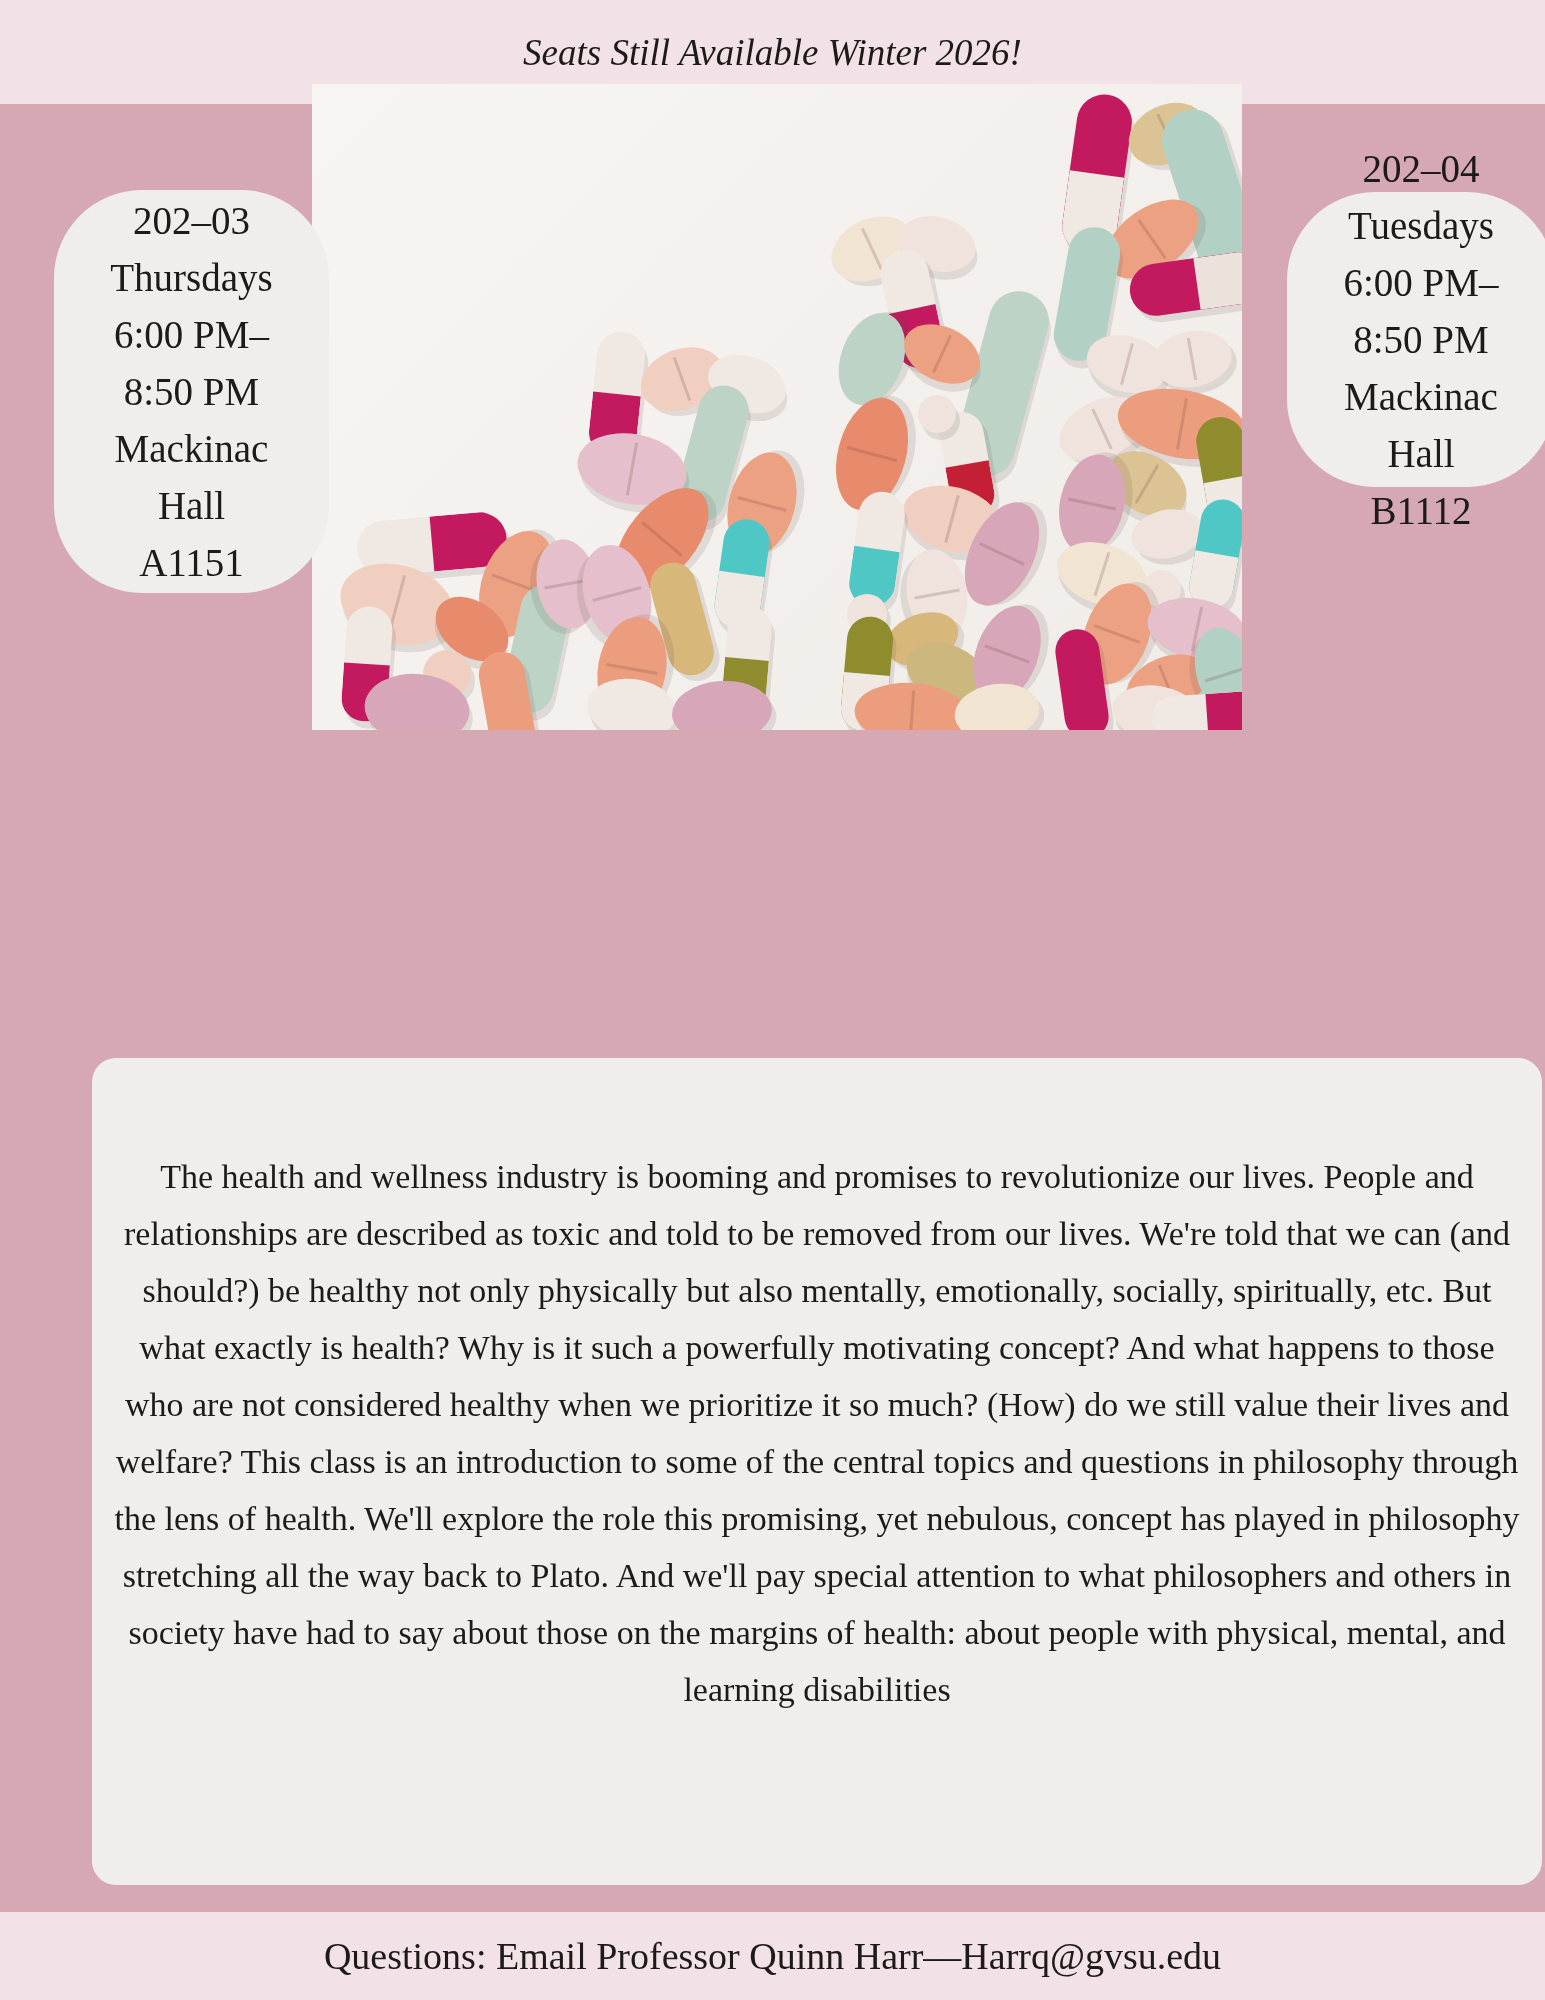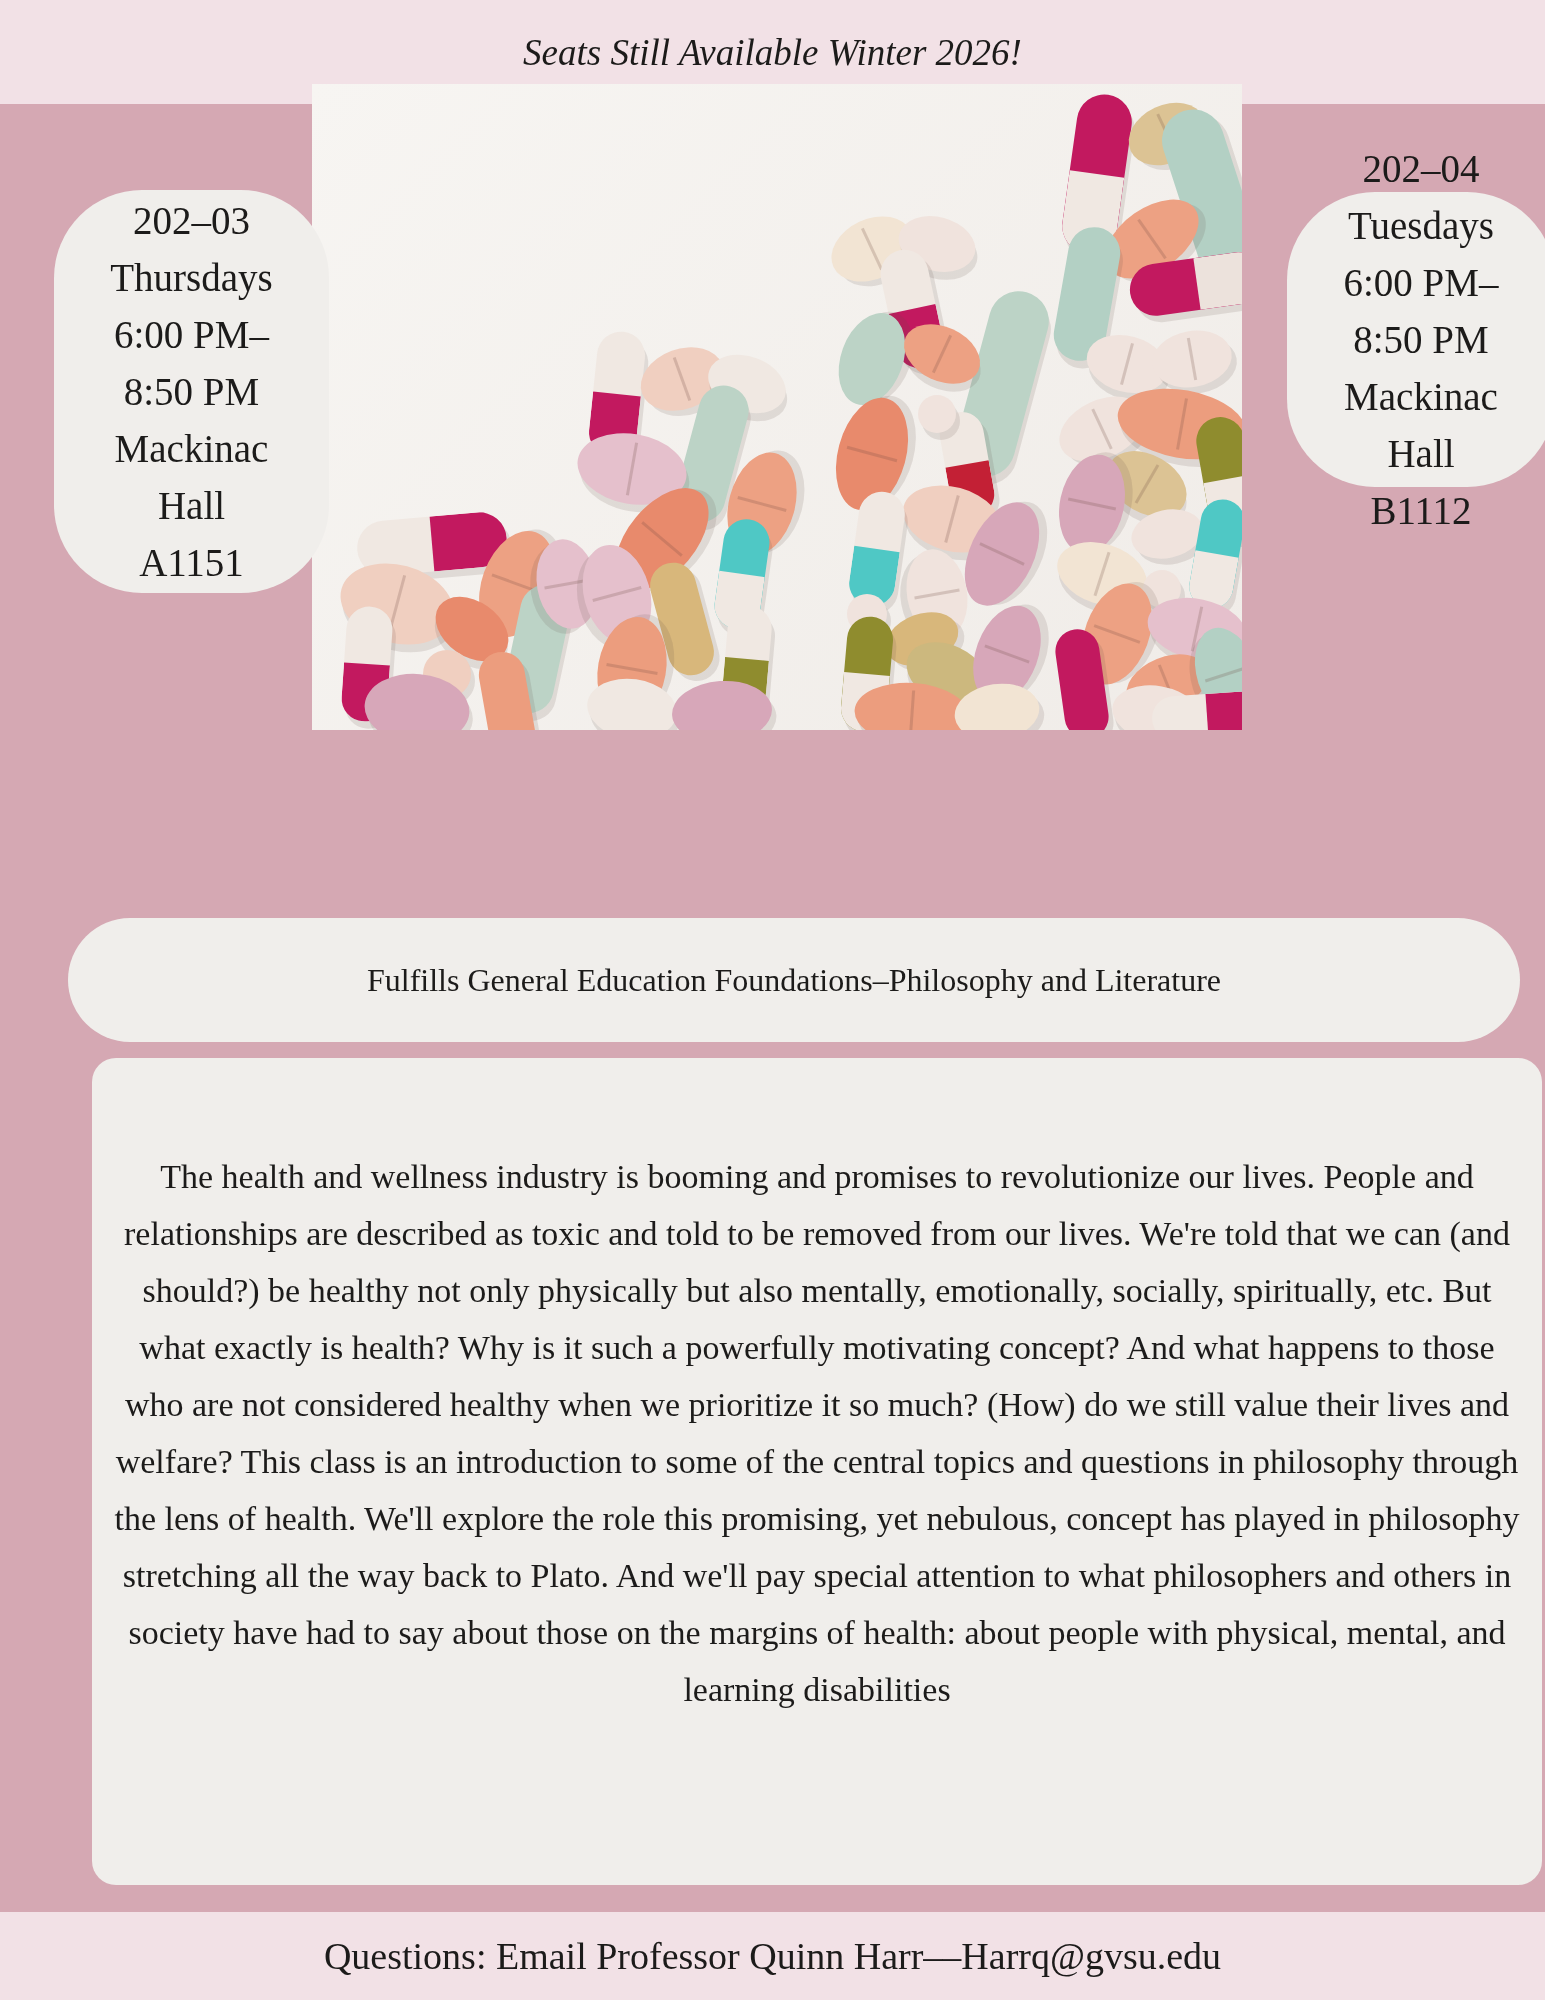--- a/index.html
+++ b/index.html
@@ -445,23 +445,20 @@
     <div class="schedule-text">202–04
 Tuesdays
 6:00 PM–
 8:50 PM
 Mackinac
 Hall
 B1112</div>
   </div>
 
 
-  <div class="card gened-box">
-    <div class="gened-text">Fulfills General Education Foundations–Philosophy and Literature</div>
-  </div>
 
   <div class="card body-box">
     <div class="body-text">The health and wellness industry is booming and promises to revolutionize our lives. People and relationships are described as toxic and told to be removed from our lives. We're told that we can (and should?) be healthy not only physically but also mentally, emotionally, socially, spiritually, etc. But what exactly is health? Why is it such a powerfully motivating concept? And what happens to those who are not considered healthy when we prioritize it so much? (How) do we still value their lives and welfare? This class is an introduction to some of the central topics and questions in philosophy through the lens of health. We'll explore the role this promising, yet nebulous, concept has played in philosophy stretching all the way back to Plato. And we'll pay special attention to what philosophers and others in society have had to say about those on the margins of health: about people with physical, mental, and learning disabilities</div>
   </div>
 
   <div class="banner bottom">
     <span>Questions: Email Professor Quinn Harr––Harrq@gvsu.edu</span>
   </div>
 
 </div>

